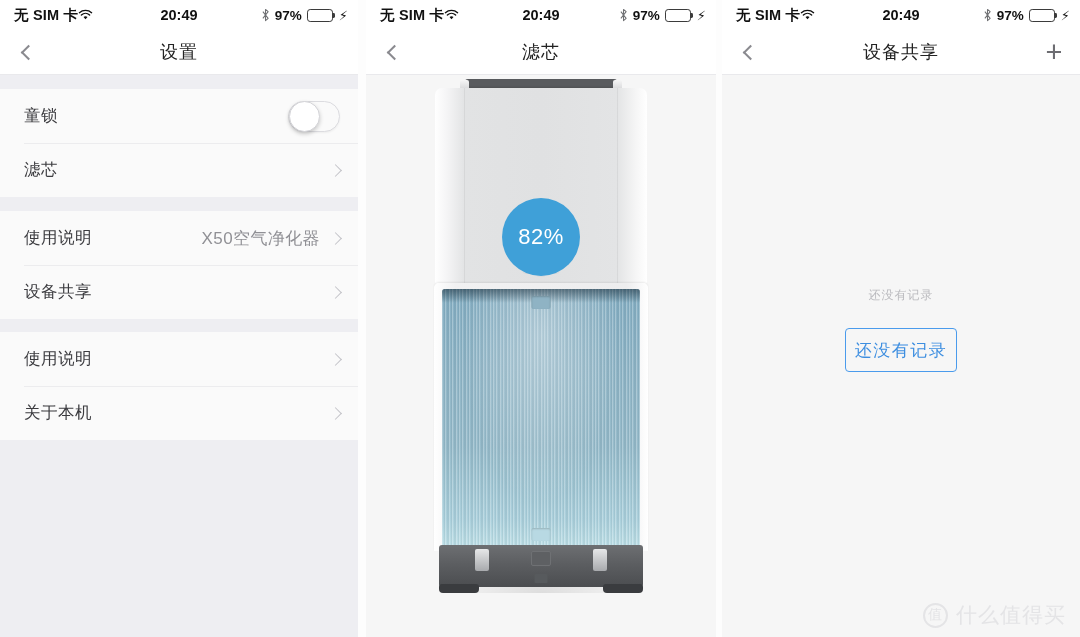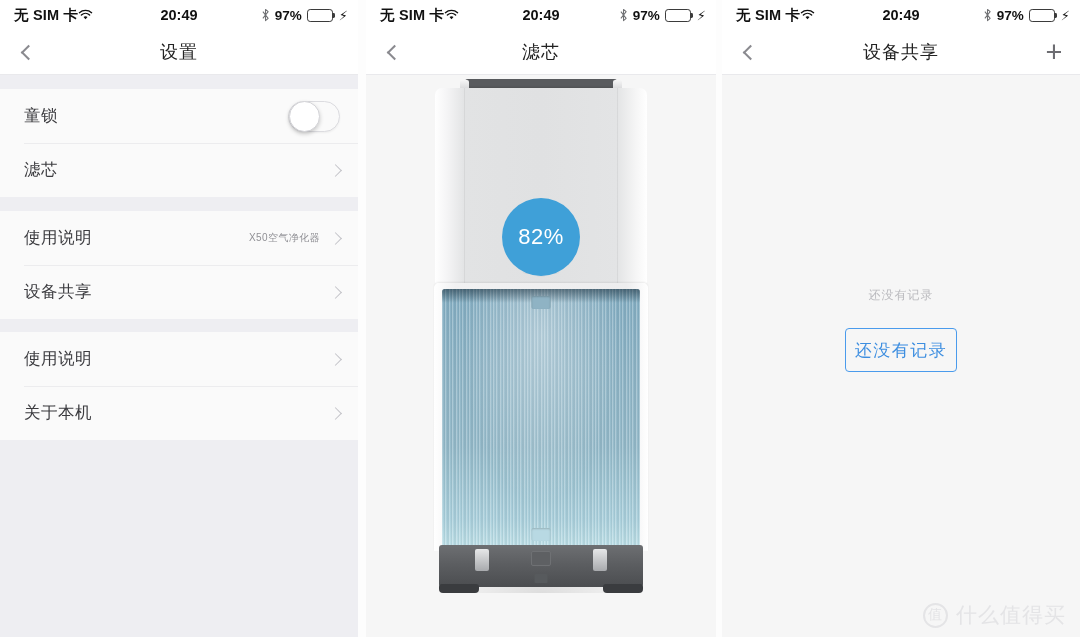--- a/index.html
+++ b/index.html
@@ -69,21 +69,21 @@
   .gap-sm{ height:13px; background:#eeeef2; }
   .row{
     height:54px; background:#fafafa; display:flex; align-items:center;
     padding:0 18px 0 24px; position:relative; cursor:pointer;
   }
   .row + .row::before{
     content:""; position:absolute; left:24px; right:0; top:0; height:1px; background:#ececee;
   }
   .row-label{ font-size:16.5px; color:#3b3b3f; letter-spacing:.5px; }
   .row-right{ margin-left:auto; display:flex; align-items:center; gap:11px; }
-  .row-value{ font-size:10px; color:#909095; letter-spacing:.4px; }
+  .row-value{ font-size:17px; color:#909095; letter-spacing:.4px; }
   .chev{
     width:9px; height:9px; border-top:1.8px solid #c3c3c8; border-right:1.8px solid #c3c3c8;
     transform:rotate(45deg);
   }
   .switch{
     width:52px; height:31px; border-radius:16px; background:#fafafa;
     border:1px solid #dcdce0; position:relative;
     box-shadow:0 1px 2px rgba(0,0,0,.05);
   }
   .switch .knob{

